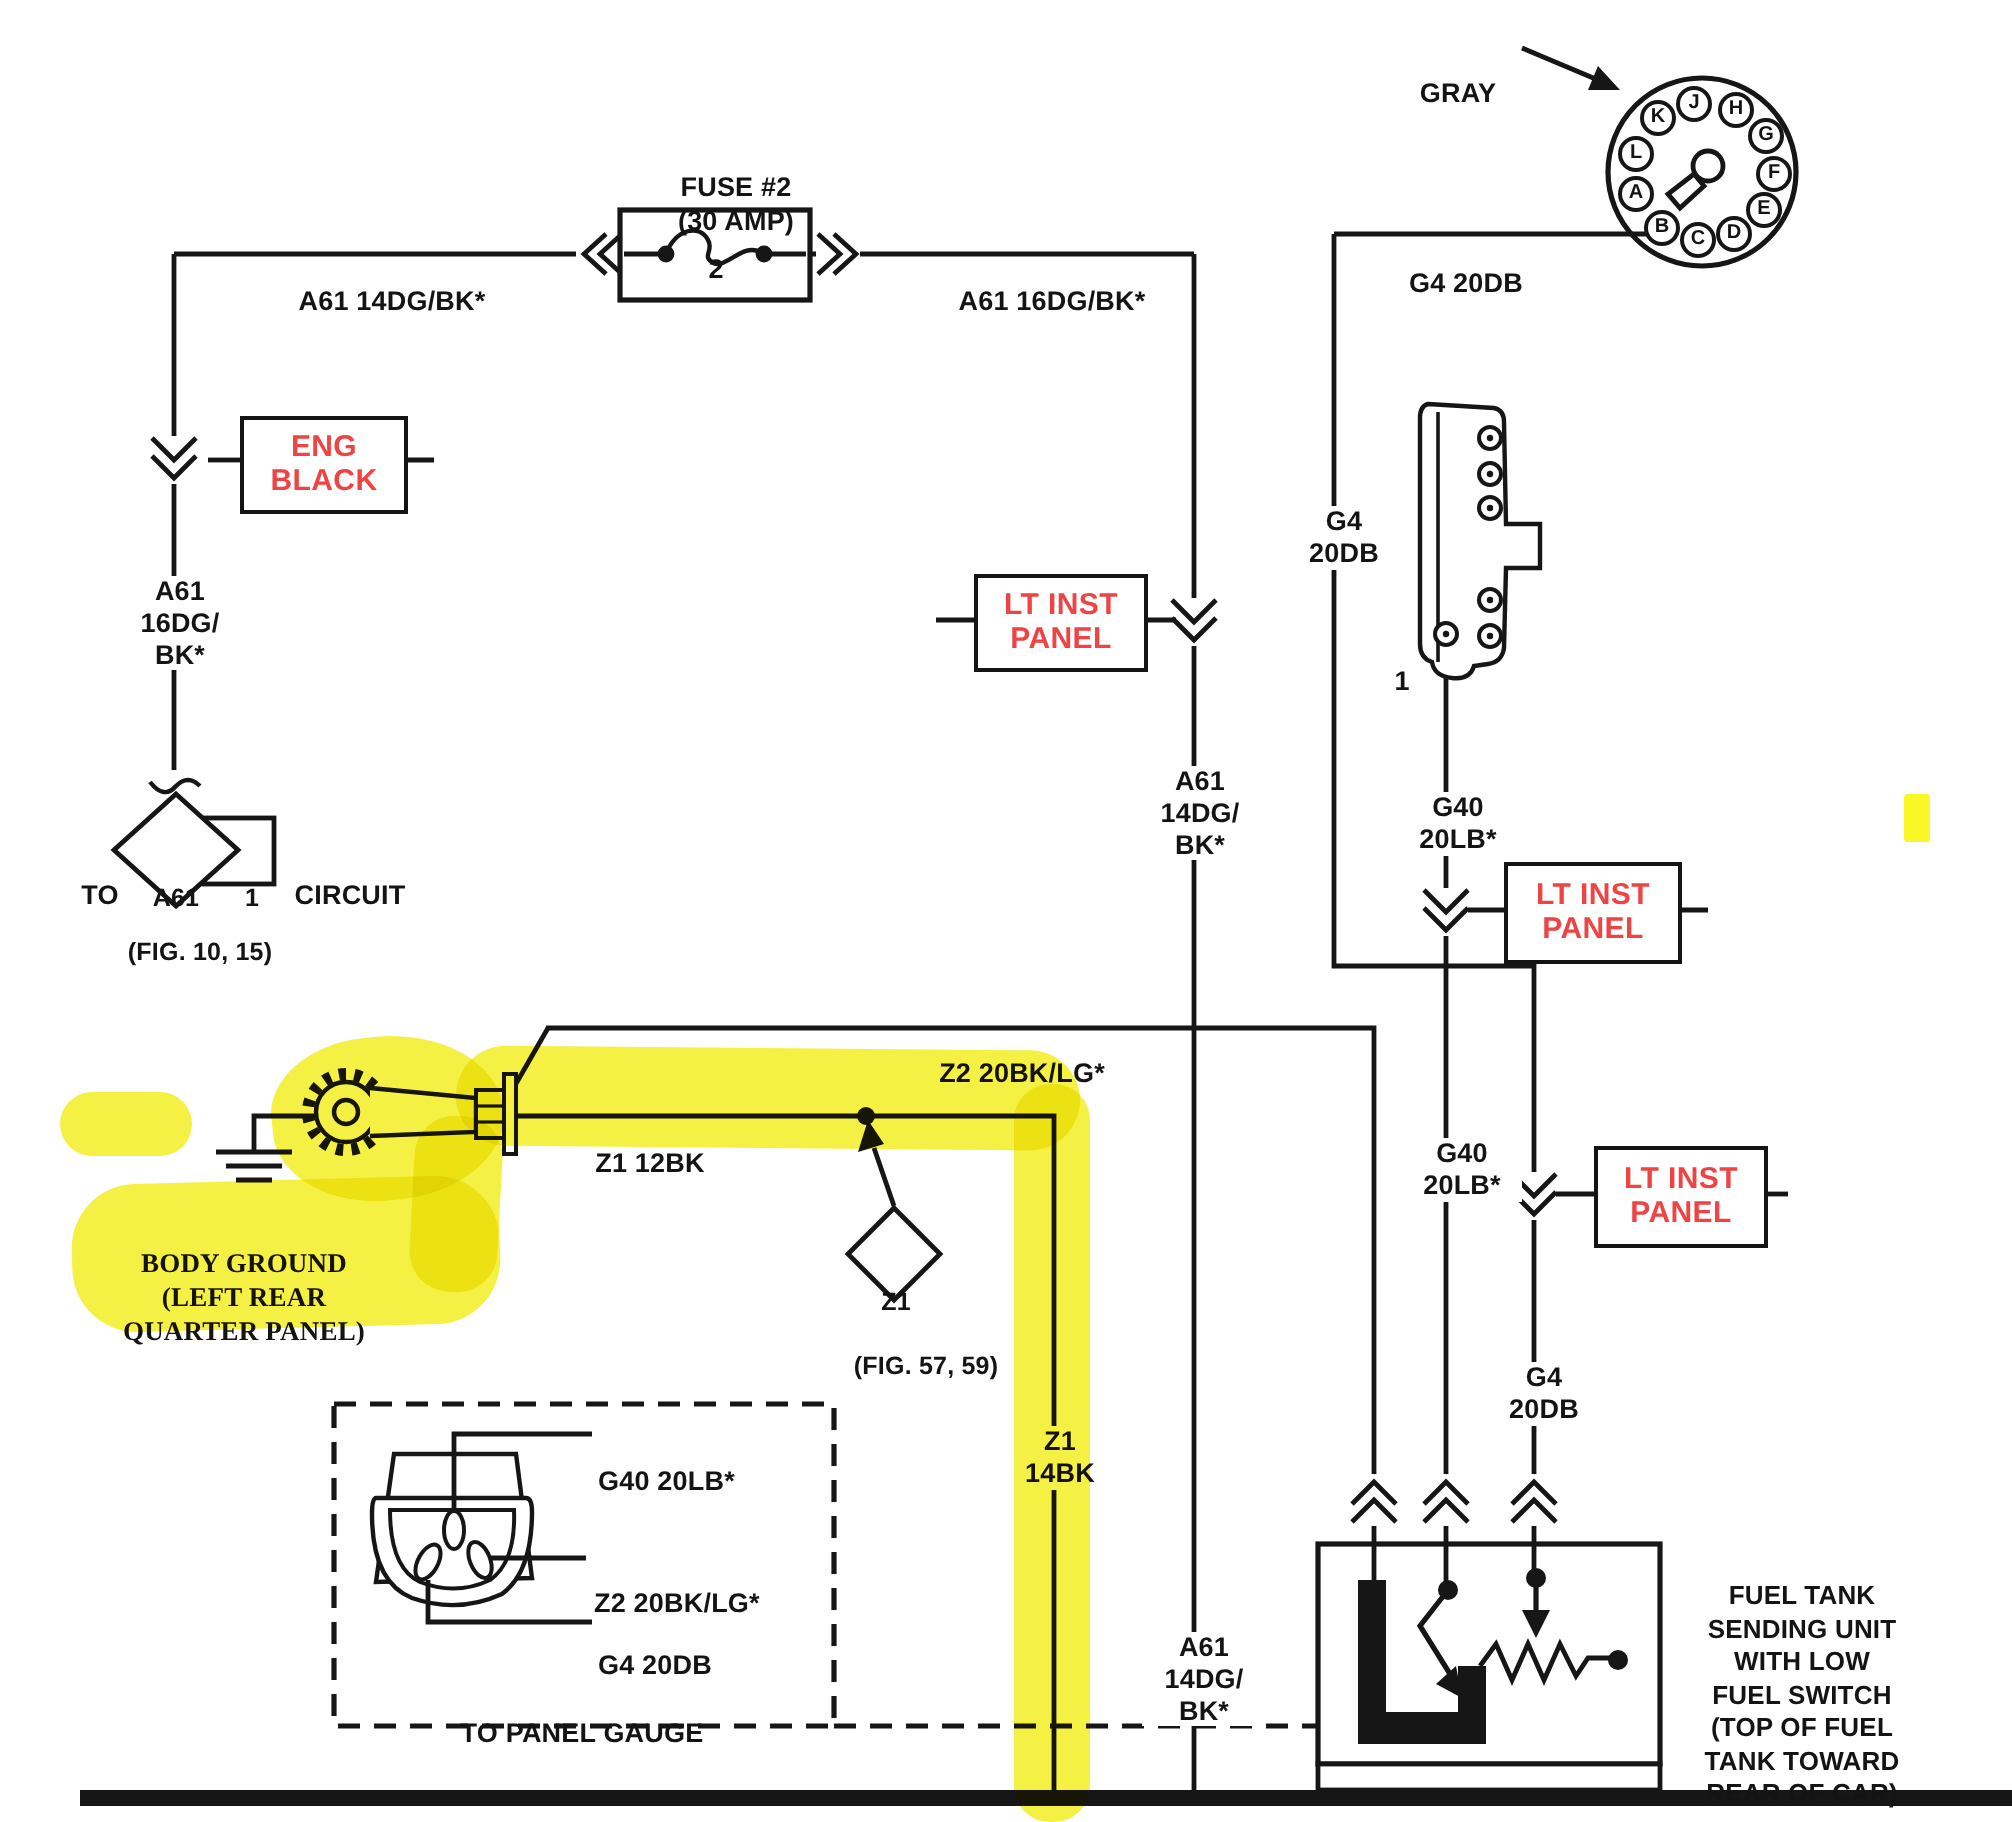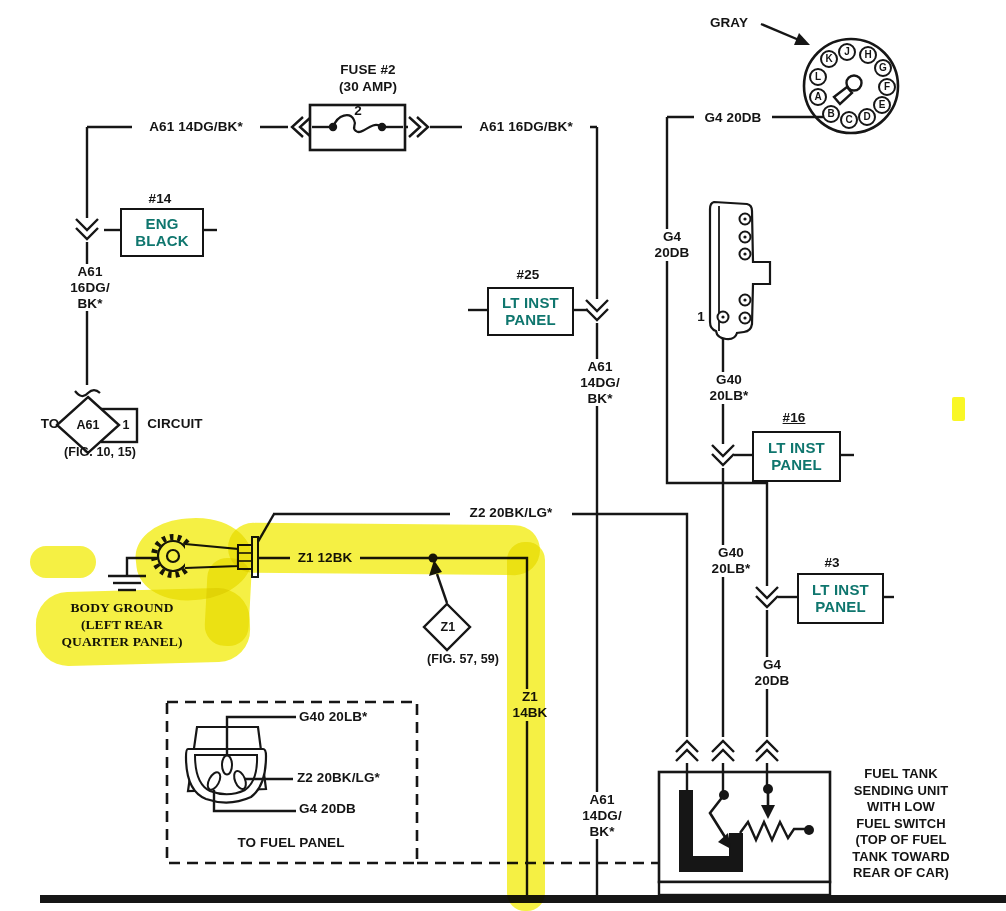--- a/index.html
+++ b/index.html
@@ -1,26 +1,26 @@
 <!DOCTYPE html>
 <html><head>
 <meta charset="utf-8">
 <style>
   html,body{margin:0;padding:0;background:#e8e8e8;}
   #canvas{position:relative;width:1006px;height:911px;background:#ffffff;overflow:hidden;
           font-family:"Liberation Sans",sans-serif;}
   #wires{position:absolute;left:0;top:0;}
   .lbl{position:absolute;font:bold 13.5px "Liberation Sans",sans-serif;color:#141414;
-       white-space:pre-line;text-align:center;line-height:1.17;letter-spacing:.1px;}
+       white-space:pre-line;text-align:center;line-height:1.17;letter-spacing:.1px;margin-top:24px;}
   .wbg{background:#ffffff;padding:0 2px;}
   .left{text-align:left;}
   .sm{font-size:12.5px;}
   .cbox{position:absolute;border:2.6px solid #141414;background:#ffffff;display:flex;
         align-items:center;justify-content:center;font:bold 15px "Liberation Sans",sans-serif;
-        color:#0f766e;line-height:1.07;text-align:center;white-space:pre-line;letter-spacing:.2px;}
+        color:#ef4444;line-height:1.07;text-align:center;white-space:pre-line;letter-spacing:.2px;}
   .pin{position:absolute;width:16px;height:16px;font:bold 10px "Liberation Sans",sans-serif;
        line-height:16px;text-align:center;color:#141414;}
   .note{line-height:1.12;}
   .hl{position:absolute;mix-blend-mode:multiply;opacity:.88;}
 </style>
 </head>
 <body>
 
 <div id="canvas">
 
@@ -292,21 +292,21 @@
 
   <div class="lbl wbg" style="left:503px;top:689px;width:50px;">Z1
 14BK</div>
   <div class="lbl wbg" style="left:571px;top:792px;width:58px;">A61
 14DG/
 BK*</div>
 
   <div class="lbl left" style="left:299px;top:709px;width:90px;">G40 20LB*</div>
   <div class="lbl left" style="left:297px;top:770px;width:106px;">Z2 20BK/LG*</div>
   <div class="lbl left" style="left:299px;top:801px;width:76px;">G4 20DB</div>
-  <div class="lbl" style="left:222px;top:835px;width:138px;">TO FUEL PANEL</div>
+  <div class="lbl" style="left:222px;top:835px;width:138px;">TO PANEL GAUGE</div>
 
   <div class="lbl" style="left:836px;top:766px;width:130px;line-height:1.27;font-size:13px;">FUEL TANK
 SENDING UNIT
 WITH LOW
 FUEL SWITCH
 (TOP OF FUEL
 TANK TOWARD
 REAR OF CAR)</div>
 
   <div class="hl" style="left:136px;top:518px;width:116px;height:82px;background:#f4ee2a;border-radius:45% 55% 50% 50%;transform:rotate(-6deg);"></div>

